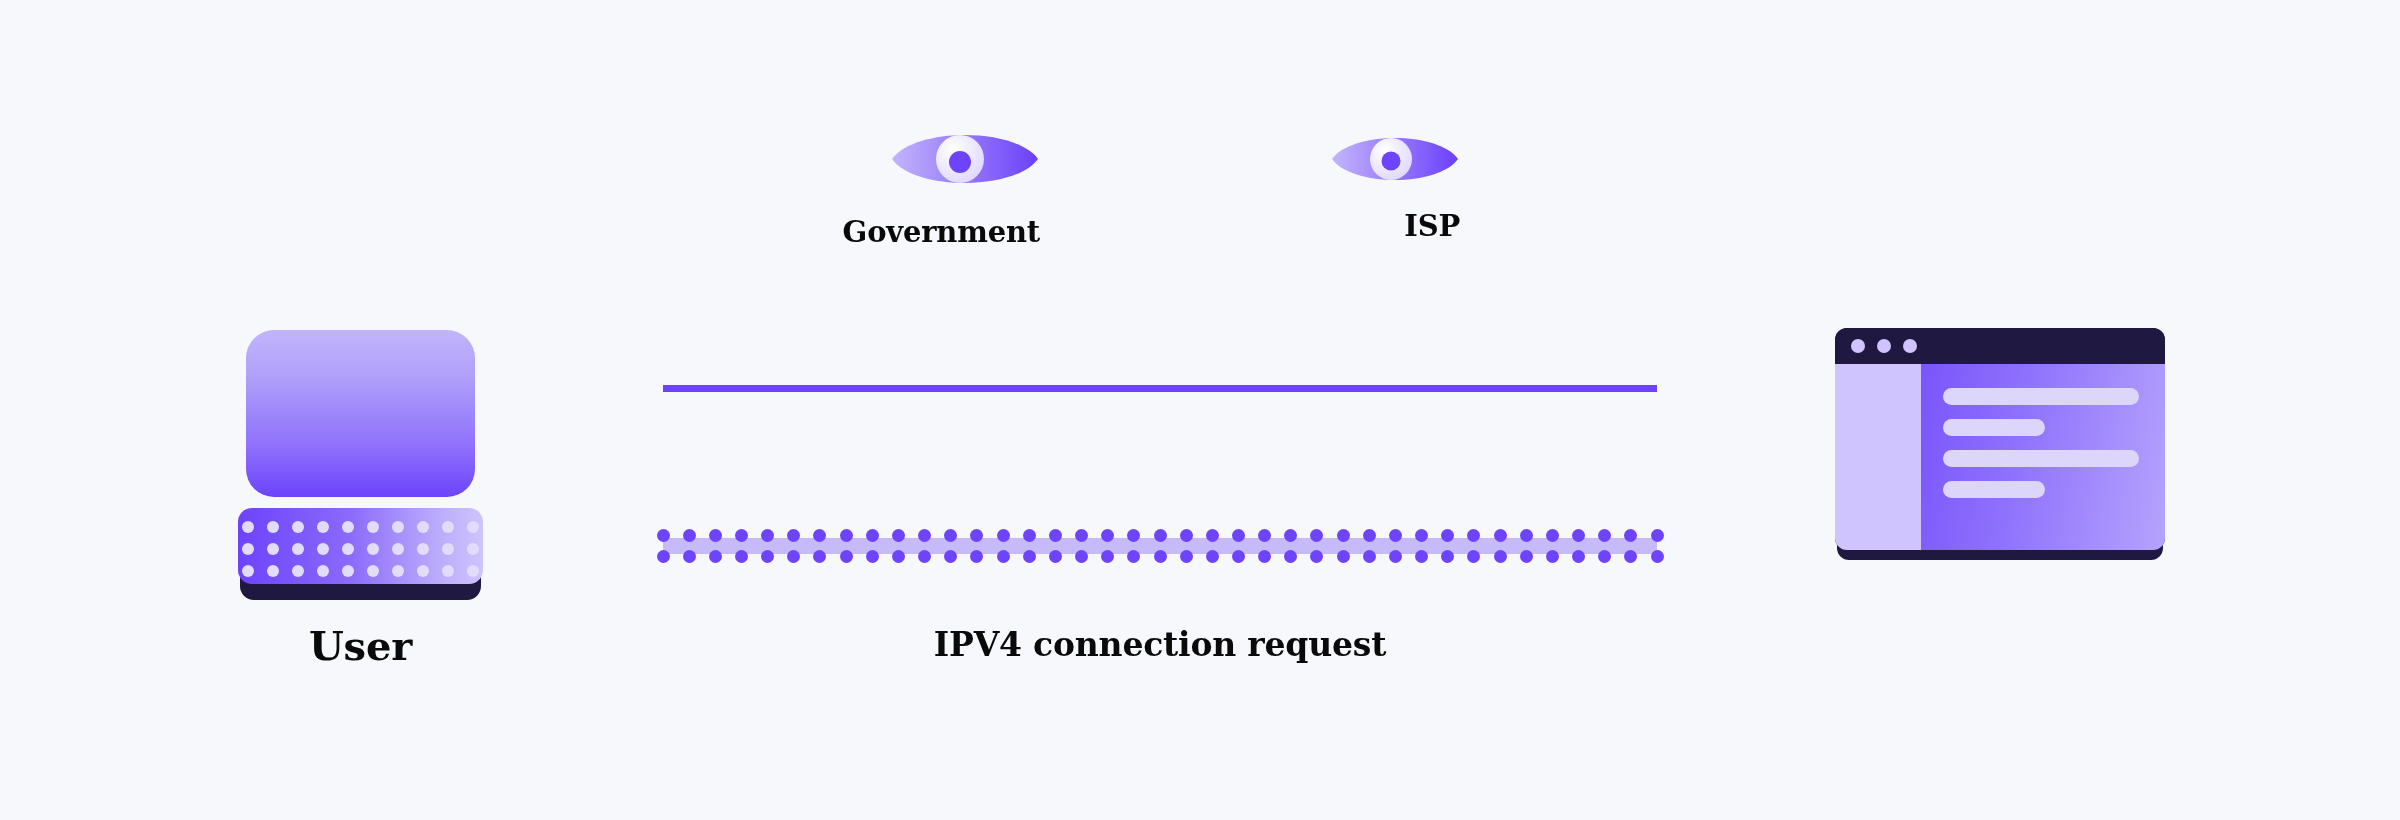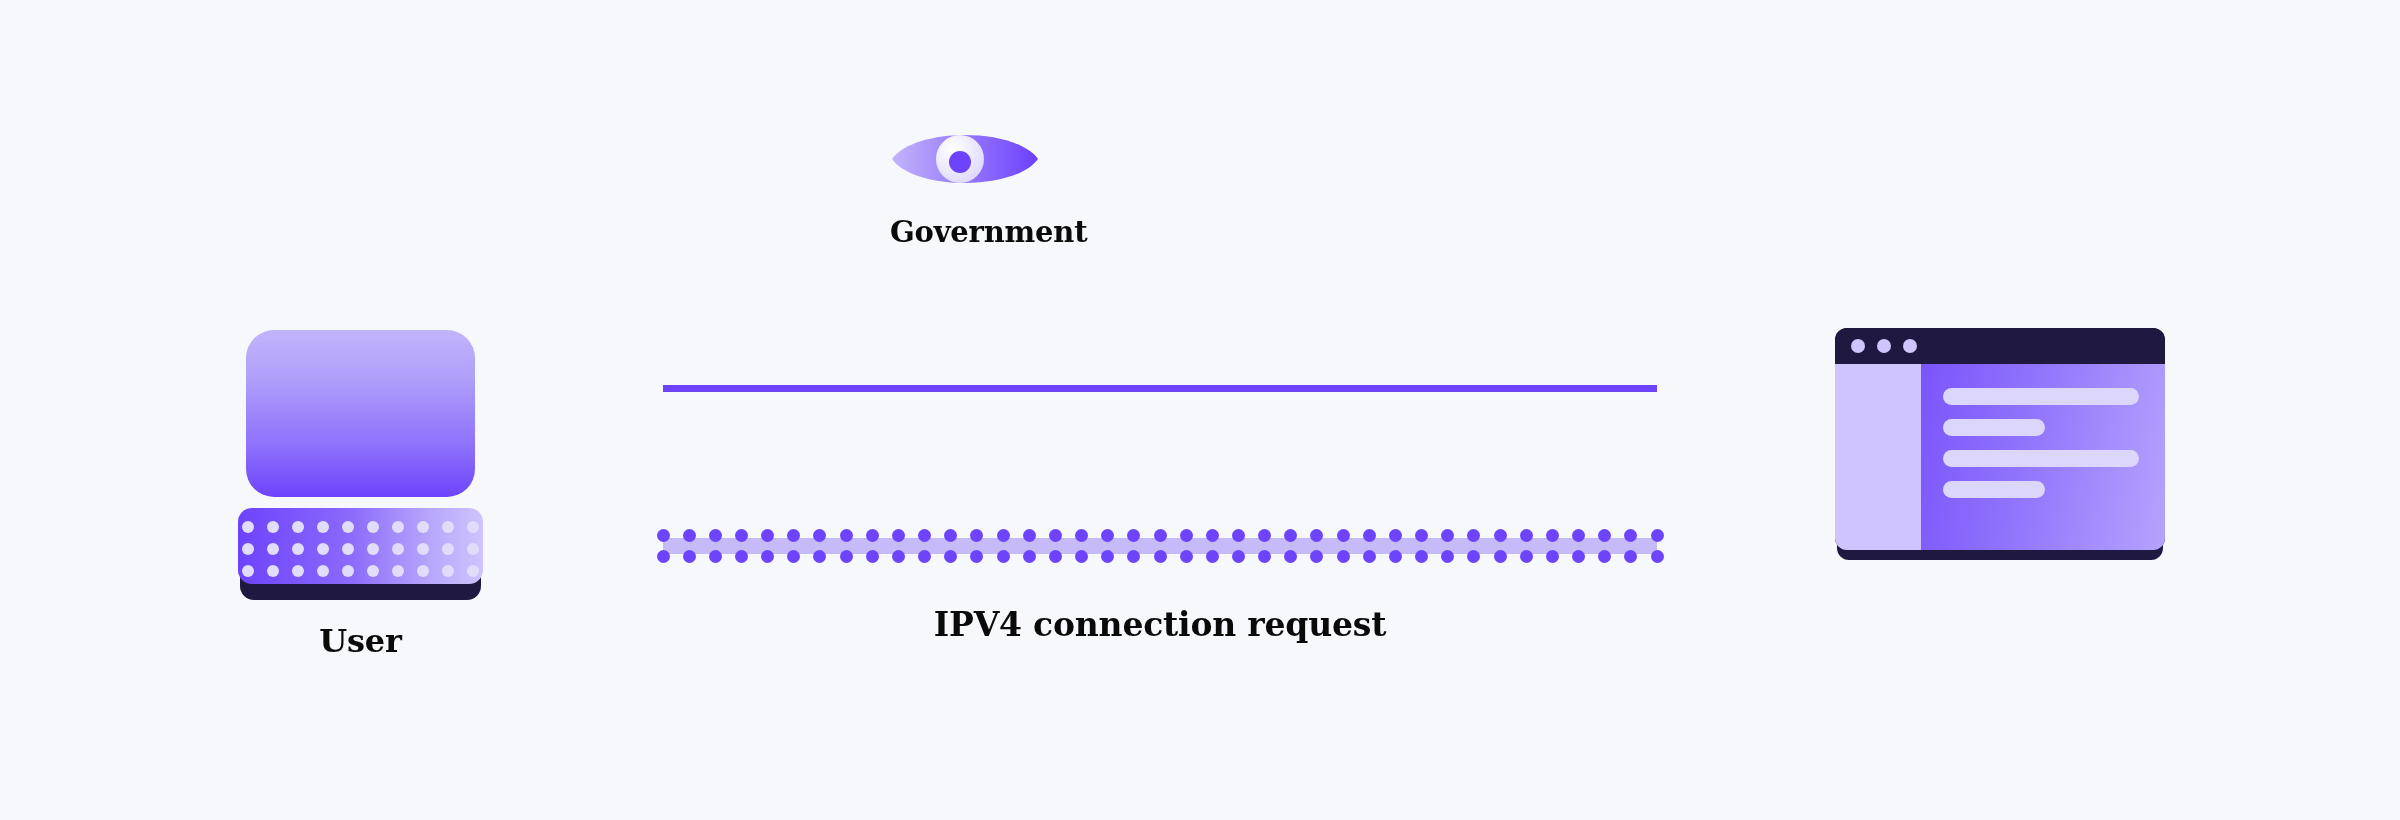--- a/index.html
+++ b/index.html
@@ -24,30 +24,30 @@
   
   .label {
     position: absolute;
     font-family: "DejaVu Serif", "Liberation Serif", serif;
     font-weight: 700;
     color: #0a0a0a;
     white-space: nowrap;
     text-align: center;
     letter-spacing: -0.2px;
   }
-  .label.node-label { font-size: 32px; }
+  .label.node-label { font-size: 40px; }
   .label.watcher-label { font-size: 29px; }
   .label.link-label { font-size: 33px; }
 
   
   .watcher {
     position: absolute;
     display: flex;
     flex-direction: column;
-    align-items: flex-start;
+    align-items: flex-end;
   }
   .eye-icon {
     display: block;
   }
 
   
   .laptop {
     position: absolute;
     width: 245px;
     height: 270px;
@@ -219,20 +219,39 @@
           <stop offset="100%" stop-color="#ddd6fb"></stop>
         </radialGradient>
       </defs>
       <path d="M2 34 C 25 2, 125 2, 148 34 C 125 66, 25 66, 2 34 Z" fill="url(#eyeGradGov)"></path>
       <circle cx="70" cy="34" r="24" fill="url(#irisGradGov)"></circle>
       <circle cx="70" cy="37" r="11" fill="#6d44fb"></circle>
     </svg>
     <div class="label watcher-label" style="position:relative; margin-top:22px;">Government</div>
   </div>
 
+  <div class="watcher" style="left:1330px; top:129px; width:130px;">
+    <svg class="eye-icon" width="130" height="60" viewBox="0 0 130 60">
+      <defs>
+        <linearGradient id="eyeGradIsp" x1="0" y1="0" x2="1" y2="0">
+          <stop offset="0%" stop-color="#c3b5fb"></stop>
+          <stop offset="45%" stop-color="#9b7ffc"></stop>
+          <stop offset="100%" stop-color="#6b40fb"></stop>
+        </linearGradient>
+        <radialGradient id="irisGradIsp" cx="0.35" cy="0.3" r="0.8">
+          <stop offset="0%" stop-color="#ffffff"></stop>
+          <stop offset="100%" stop-color="#ddd6fb"></stop>
+        </radialGradient>
+      </defs>
+      <path d="M2 30 C 22 2, 108 2, 128 30 C 108 58, 22 58, 2 30 Z" fill="url(#eyeGradIsp)"></path>
+      <circle cx="61" cy="30" r="21" fill="url(#irisGradIsp)"></circle>
+      <circle cx="61" cy="32" r="9.5" fill="#6d44fb"></circle>
+    </svg>
+    <div class="label watcher-label" style="position:relative; margin-top:20px;">ISP</div>
+  </div>
 
   <div class="laptop" style="left:238px; top:330px;">
     <div class="laptop-shadow"></div>
     <div class="laptop-screen"></div>
     <div class="laptop-base">
       <div class="key-row r1">
         <span class="key"></span>
         <span class="key"></span>
         <span class="key"></span>
         <span class="key"></span>
@@ -369,15 +388,15 @@
         <span class="dot" style="left: 909.026px; top: 0px; background: rgb(109, 68, 251);"></span>
         <span class="dot" style="left: 909.026px; top: 21px; background: rgb(109, 68, 251);"></span>
         <span class="dot" style="left: 935.184px; top: 0px; background: rgb(109, 68, 251);"></span>
         <span class="dot" style="left: 935.184px; top: 21px; background: rgb(109, 68, 251);"></span>
         <span class="dot" style="left: 961.342px; top: 0px; background: rgb(109, 68, 251);"></span>
         <span class="dot" style="left: 961.342px; top: 21px; background: rgb(109, 68, 251);"></span>
         <span class="dot" style="left: 987.5px; top: 0px; background: rgb(109, 68, 251);"></span>
         <span class="dot" style="left: 987.5px; top: 21px; background: rgb(109, 68, 251);"></span>
       </div>
   </div>
-  <div class="label link-label" style="left:663px; top:605px; width:994px;">IPV4 connection request</div>
+  <div class="label link-label" style="left:663px; top:625px; width:994px;">IPV4 connection request</div>
 
 </div>
 
 </body></html>

